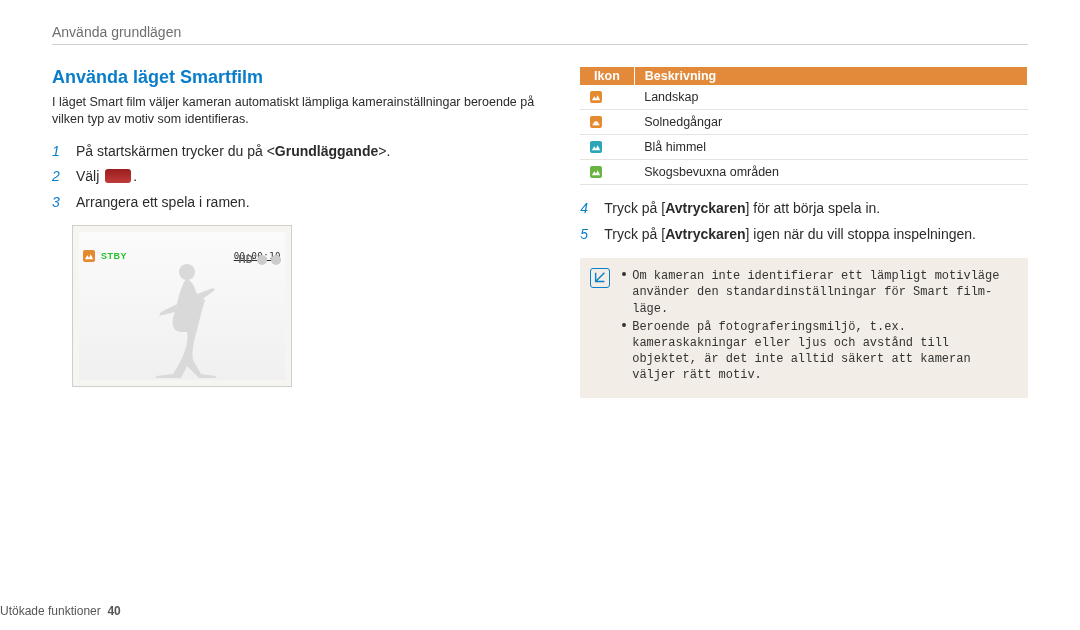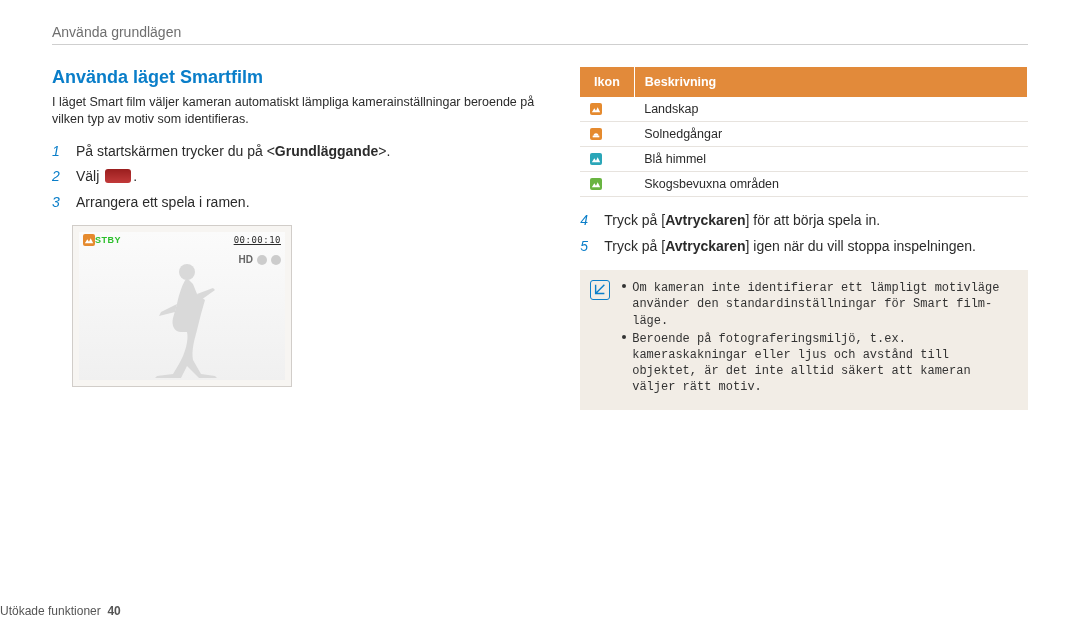--- a/index.html
+++ b/index.html
@@ -18,34 +18,34 @@
   .steptxt { font-size: 14px; line-height: 1.4; }
   .steptxt .em { font-weight: 700; }
   .welj-icon { display:inline-block; width:26px; height:14px; border-radius:3px; background: linear-gradient(#9a1e1e,#c23a3a); vertical-align:-2px; position:relative; margin: 0 2px; }
   .welj-icon::after { content:""; position:absolute; top:-3px; left:3px; width:0; height:0;}
   .sublist { margin-top: 4px; padding-left: 30px; }
   .sublist .bullet { display: flex; gap: 6px; font-size: 12px; color: #333; line-height: 1.35; }
   .dot { flex-shrink:0; margin-top:4px; width:4px; height:4px; border-radius:50%; background:#333; }
   
   .cam { margin-top: 12px; margin-left: 20px; width: 220px; border: 1px solid #d1cdc9; padding: 6px; background:#f7f5f2; }
   .lcd { position:relative; width:100%; height:148px; background: linear-gradient(#fbfbfb,#f0f0f0); display:flex; align-items:flex-end; justify-content:center; overflow:hidden; }
-  .lcd-top { position:absolute; top:0; left:0; right:0; height:16px; display:flex; align-items:center; padding:0 4px; }
+  .lcd-top { position:absolute; top:16px; left:0; right:0; height:16px; display:flex; align-items:center; padding:0 4px; gap:6px; }
   .sq-icon { width:12px; height:12px; border-radius:2px; display:flex; align-items:center; justify-content:center; color:#fff; font-size:9px; }
   .sq-orange { background:#e58a2e; }
   .stby { color:#2bbf2b; font-size:9px; font-weight:600; letter-spacing:0.5px; }
   .timecode { margin-left:auto; color:#2b2b2b; font-family: ui-monospace, monospace; font-size:9px; letter-spacing:0.5px;text-decoration:underline; }
   .lcd-right { position:absolute; right:4px; top:22px; display:flex; flex-direction:row; gap:4px; align-items:flex-end; color:#888; font-size:10px; }
   .hd { font-weight:700; color:#666; font-size:10px;}
   .mic { width:10px; height:10px; border-radius:50%; background:#ccc; }
   .skater { width:90px; height:120px; }
   .skater svg { width:100%; height:100%; }
 
   
   .tbl { width:100%; border-collapse: collapse; font-size:12.5px; margin-bottom: 14px; }
-  .tbl th { background:#e28a3a; color:#fff; text-align:left; padding:8px 10px; font-weight:600; border-right:1px solid #fff; }
+  .tbl th { background:#e28a3a; color:#fff; text-align:left; padding:2px 10px; font-weight:600; border-right:1px solid #fff; }
   .tbl td { padding:5px 10px; border-bottom:1px solid #e7e3de; }
   .tbl .iconcell { width:54px; text-align:center; } .sq-teal  { background:#2aa6b8; } .sq-lime  { background:#69b441; }
 
   .steps2 { display: flex; flex-direction: column; gap: 6px; margin-bottom: 14px; }
   .note { display:flex; gap:12px; background:#f2ede6; padding:10px 12px 12px 10px;font-family:Liberation Mono, monospace; }
   .note-icon { width:20px; height:20px; border:1.5px solid #0a7ec9; border-radius:3px; color:#0a7ec9; display:flex; align-items:center; justify-content:center; font-weight:700; font-size:13px; flex-shrink:0; }
   .note-body { font-size:12px; line-height:1.35; color:#333; }
   .note-body .bullet { display:flex; gap:6px; margin-bottom:2px;}
 
   .footer { position:absolute; bottom:12px; left:0; right:0; text-align:left; font-size:12px; color:#555; }

